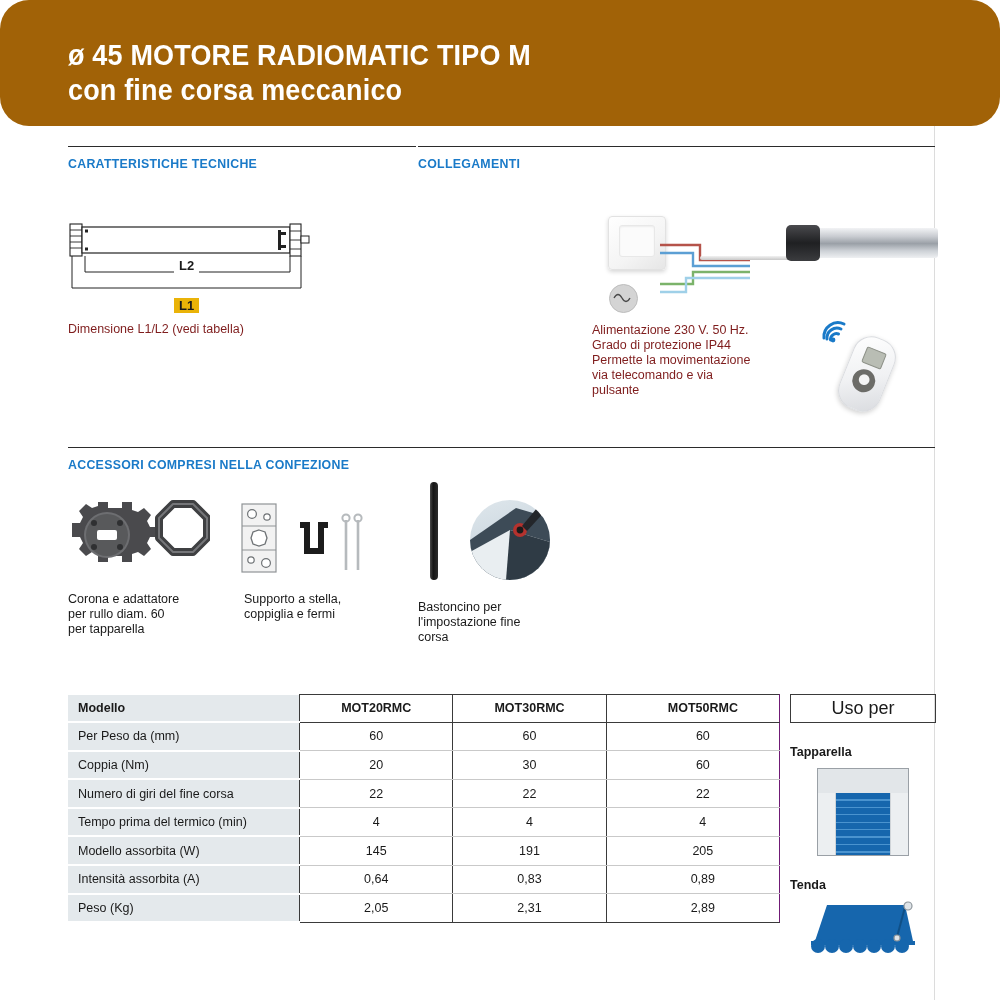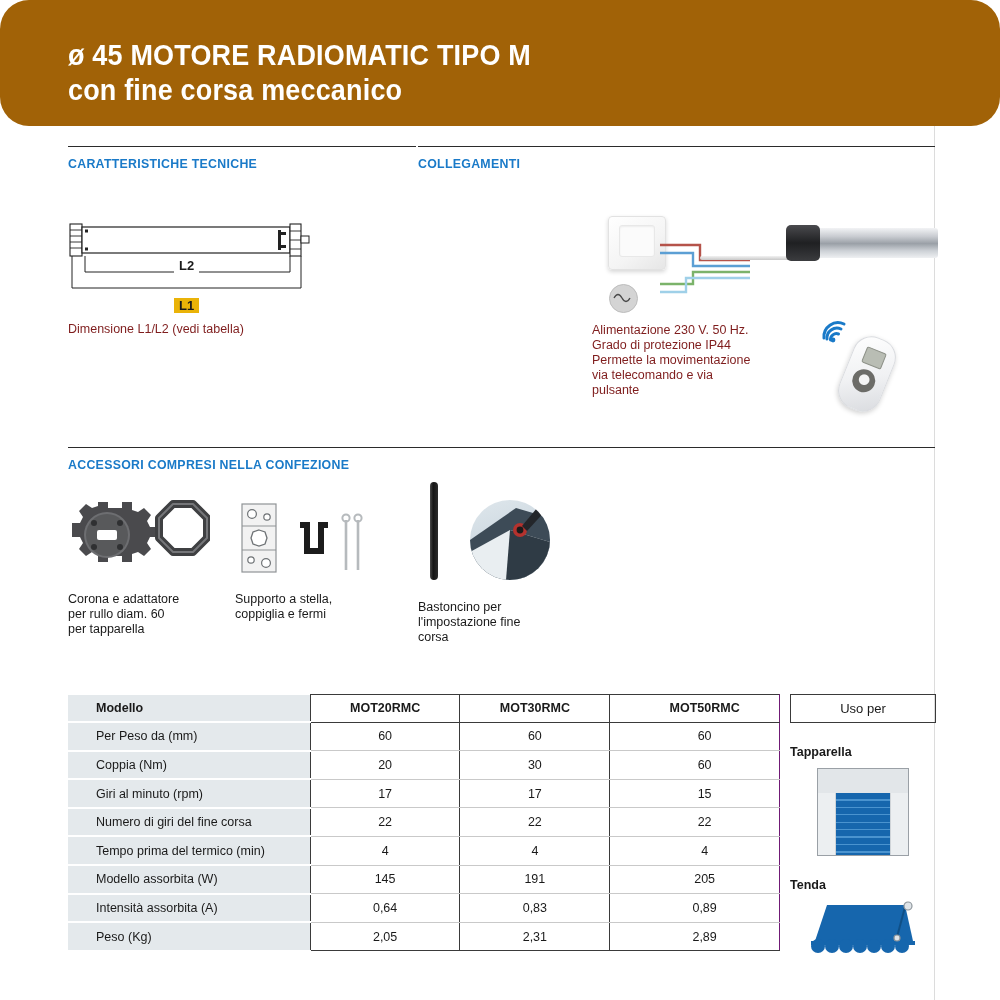--- a/index.html
+++ b/index.html
@@ -100,38 +100,38 @@
 
   
   .spec{
     position:absolute;left:68px;top:694px;
     width:712px;border-collapse:collapse;
     font-size:12.5px;
   }
   .spec td{padding:0;height:26.6px;vertical-align:middle;}
   .spec .lab{
     width:235px;background:#e4e9ec;color:#1a1a1a;
-    padding-left:28px;border-bottom:2px solid #ffffff;
+    padding-left:10px;border-bottom:2px solid #ffffff;
   }
   .spec tr:first-child .lab{font-weight:bold;}
   .spec .val{
     text-align:center;width:159px;
     border-bottom:1px solid #c9c9c9;
     border-left:1px solid #3a3a3a;
   }
   .spec tr:first-child .val{
     font-weight:bold;border-top:1px solid #3a3a3a;border-bottom:1px solid #3a3a3a;
   }
   .spec tr:last-child .val{border-bottom:1px solid #3a3a3a;}
   .spec .val.last{border-right:1px solid #701a75;padding-left:20px;}
 
   
   .usecol{position:absolute;left:790px;top:694px;width:146px;}
   .use-head{
-    height:27px;line-height:27px;text-align:center;font-size:13px;
+    height:27px;line-height:27px;text-align:center;font-size:18px;
     border:1px solid #3a3a3a;border-top:1px solid #3a3a3a;
   }
   .use-title{
     text-align:left;font-weight:bold;font-size:12.5px;margin-top:22px;
   }
   .shutter{
     position:relative;width:92px;height:88px;margin:9px auto 0;
     border:1px solid #9aa0a6;background:#ffffff;box-sizing:border-box;
   }
   .shutter-box{position:absolute;left:0;top:0;right:0;height:24px;background:#e2e6e9;border-bottom:1px solid #b9bec3;}
@@ -292,21 +292,21 @@
       <circle cx="50" cy="30" r="3.4" fill="#1b1b1b"></circle>
       <path d="M52 26 L72 2 L78 8 L57 31 Z" fill="#23262a"></path>
     </svg>
   </div>
 
   <div class="acc-label" style="left:68px;top:592px;">
     <div>Corona e adattatore</div>
     <div>per rullo diam. 60</div>
     <div>per tapparella</div>
   </div>
-  <div class="acc-label" style="left:235px;top:592px;">
+  <div class="acc-label" style="left:244px;top:592px;">
     <div>Supporto a stella,</div>
     <div>coppiglia e fermi</div>
   </div>
   <div class="acc-label" style="left:418px;top:600px;">
     <div>Bastoncino per</div>
     <div>l'impostazione fine</div>
     <div>corsa</div>
   </div>
 
   <table class="spec">
@@ -321,26 +321,20 @@
         <td class="lab">Per Peso da (mm)</td>
         <td class="val">60</td>
         <td class="val">60</td>
         <td class="val last">60</td>
       </tr>
       <tr>
         <td class="lab">Coppia (Nm)</td>
         <td class="val">20</td>
         <td class="val">30</td>
         <td class="val last">60</td>
-      </tr>
-      <tr>
-        <td class="lab">Giri al minuto (rpm)</td>
-        <td class="val">17</td>
-        <td class="val">17</td>
-        <td class="val last">15</td>
       </tr>
       <tr>
         <td class="lab">Numero di giri del fine corsa</td>
         <td class="val">22</td>
         <td class="val">22</td>
         <td class="val last">22</td>
       </tr>
       <tr>
         <td class="lab">Tempo prima del termico (min)</td>
         <td class="val">4</td>

